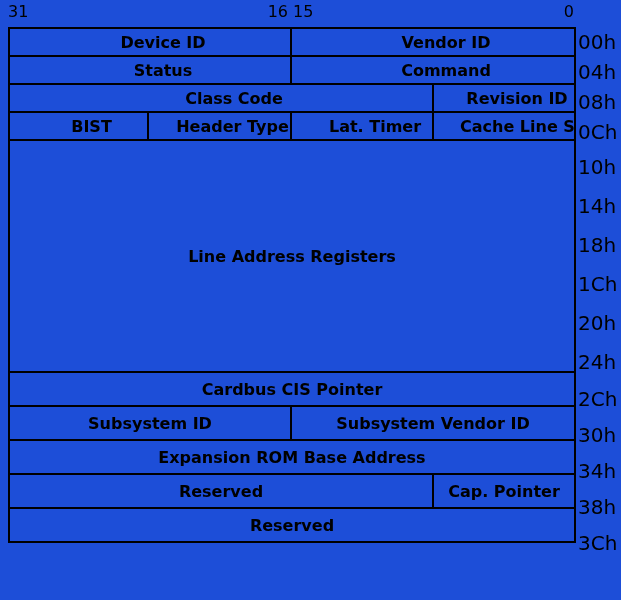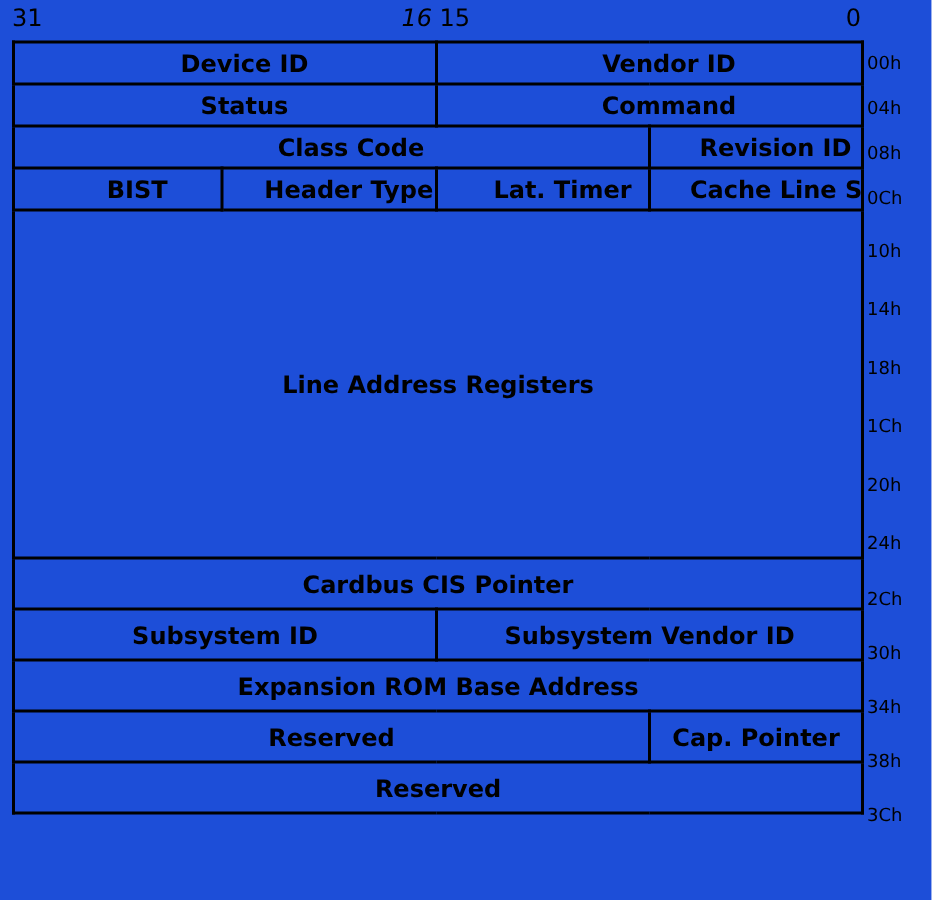--- a/index.html
+++ b/index.html
@@ -29,21 +29,21 @@
   }
   .bit-label {
     position: absolute;
     top: 2px;
     font-size: 16px;
     line-height: 20px;
     color: #000;
     white-space: nowrap;
   }
   .bit-31 { left: 8px; }
-  .bit-16 { left: 255px; width: 33px; text-align: right; font-style: italic; }
+  .bit-16 { left: 255px; width: 33px; text-align: right; }
   .bit-15 { left: 293px; }
   .bit-0  { left: 520px; width: 54px; text-align: right; }
 
   
   .reg-table {
     position: absolute;
     left: 8px;
     top: 27px;
     width: 566px;
     box-sizing: border-box;
@@ -65,21 +65,21 @@
   .r-big  td  { height: 32px; }
 
   
   .offsets {
     position: absolute;
     left: 578px;
     top: 27px;
     width: 43px;
   }
   .offset {
-    font-size: 12px;
+    font-size: 20px;
     line-height: 1;
     color: #000;
     display: flex;
     align-items: center;
     white-space: nowrap;
   }
   .off-30 { height: 30px; }
   .off-39 { height: 39px; }
   .off-36 { height: 36px; }
 </style>

